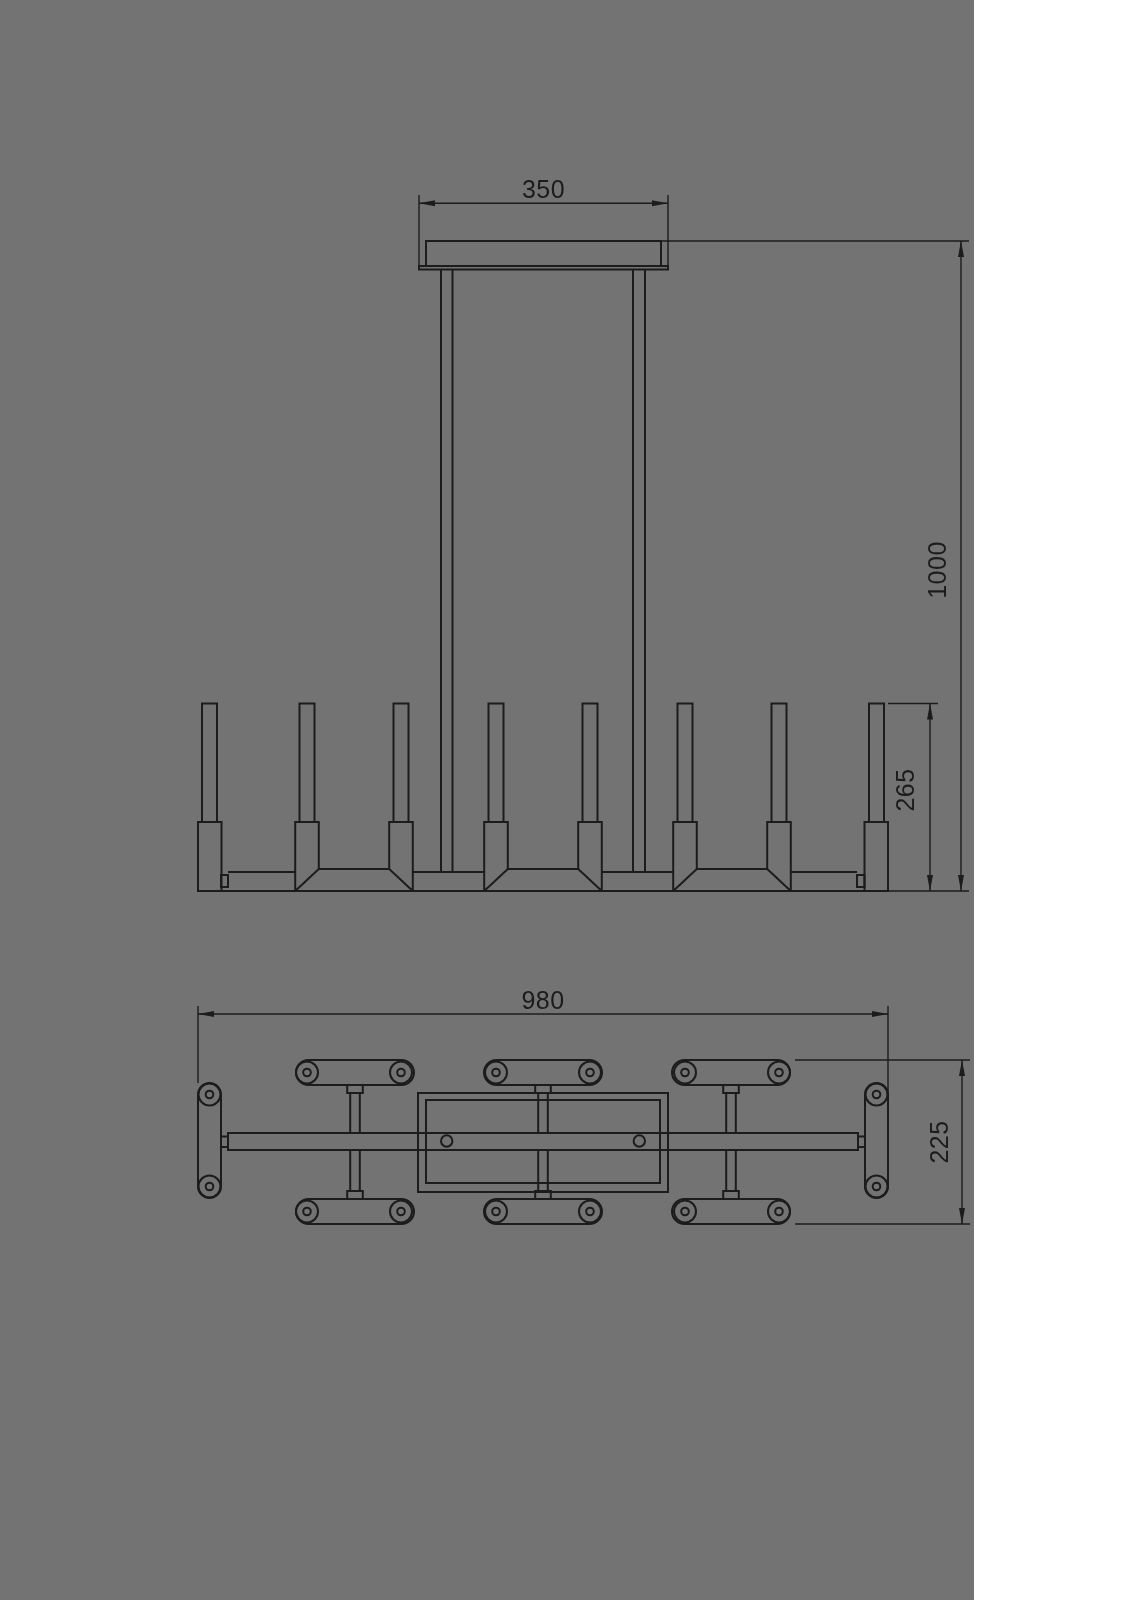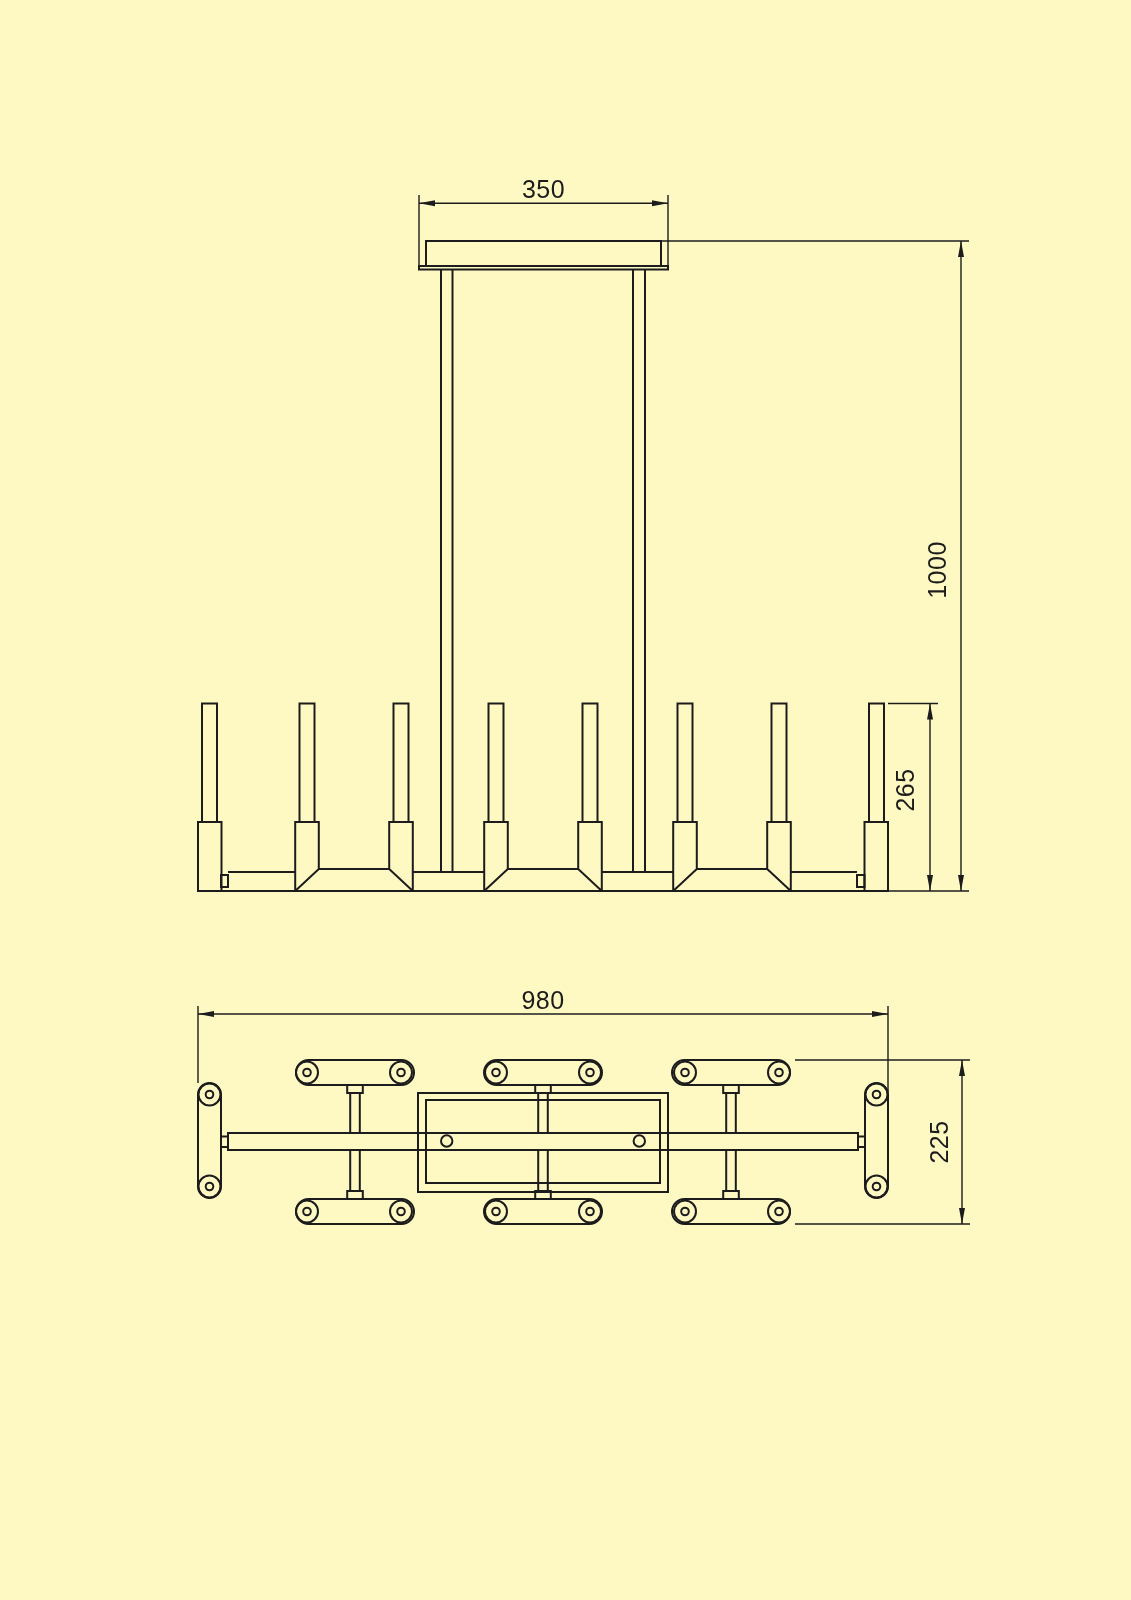--- a/index.html
+++ b/index.html
@@ -2,23 +2,23 @@
 <html><head>
 <meta charset="utf-8">
 <style>
   html, body {
     margin: 0;
     padding: 0;
     background: #ffffff;
   }
   .page {
     position: relative;
-    width: 1131px;
+    width: 974px;
     height: 1600px;
-    background: #fef9c3;
+    background: #737373;
     overflow: hidden;
     font-family: "Liberation Sans", sans-serif;
   }
   svg { display: block; }
   .obj {
     fill: none;
     stroke: #1c1c1c;
     stroke-width: 2;
     stroke-linejoin: miter;
     stroke-linecap: butt;

